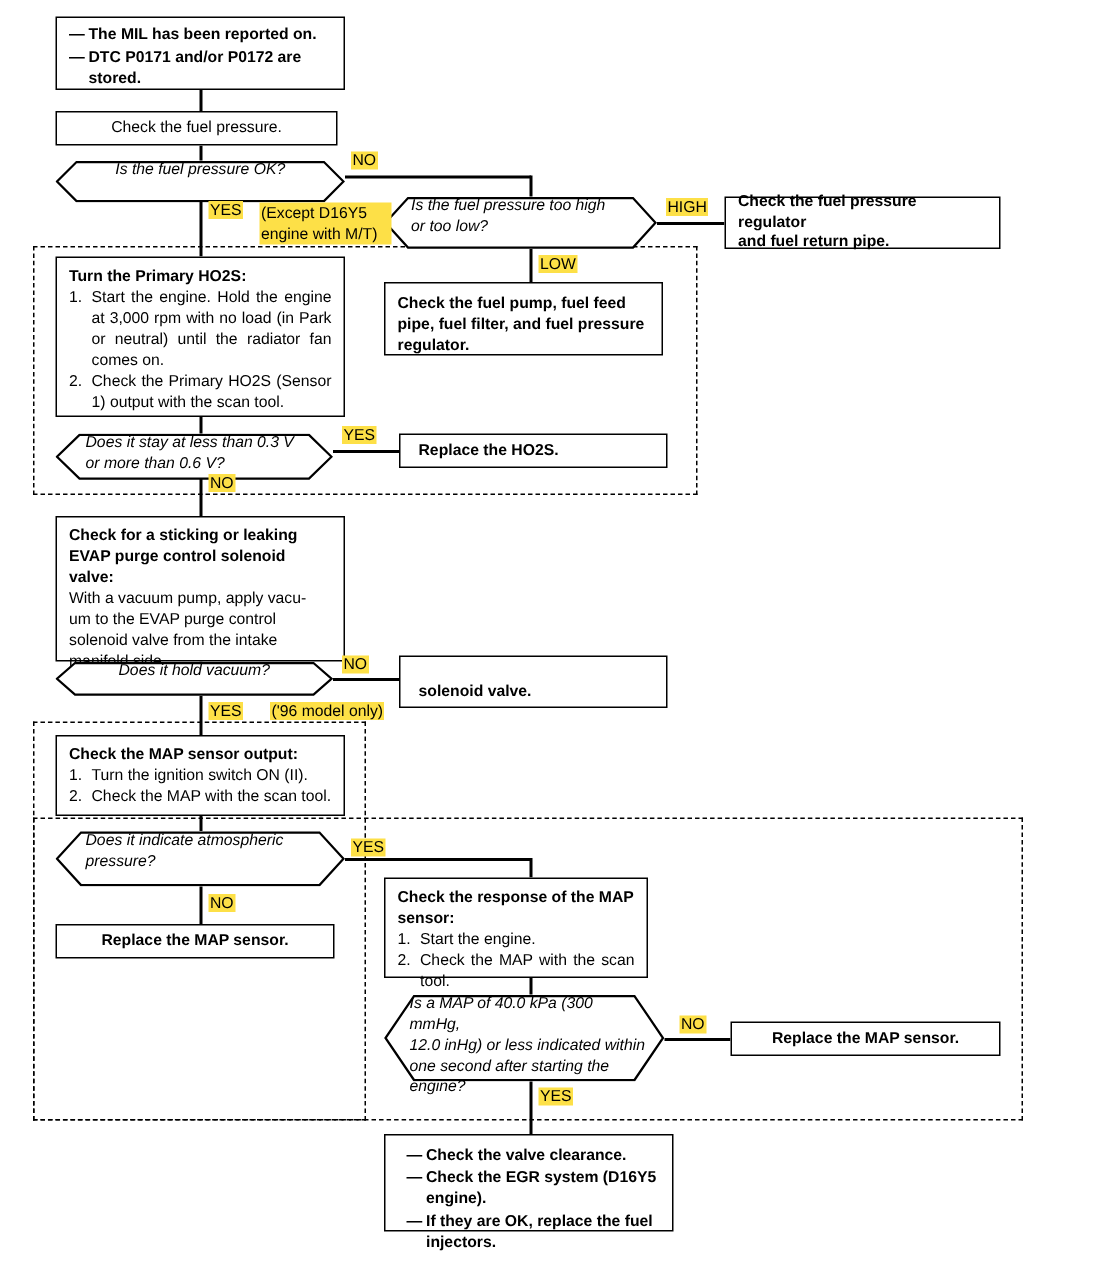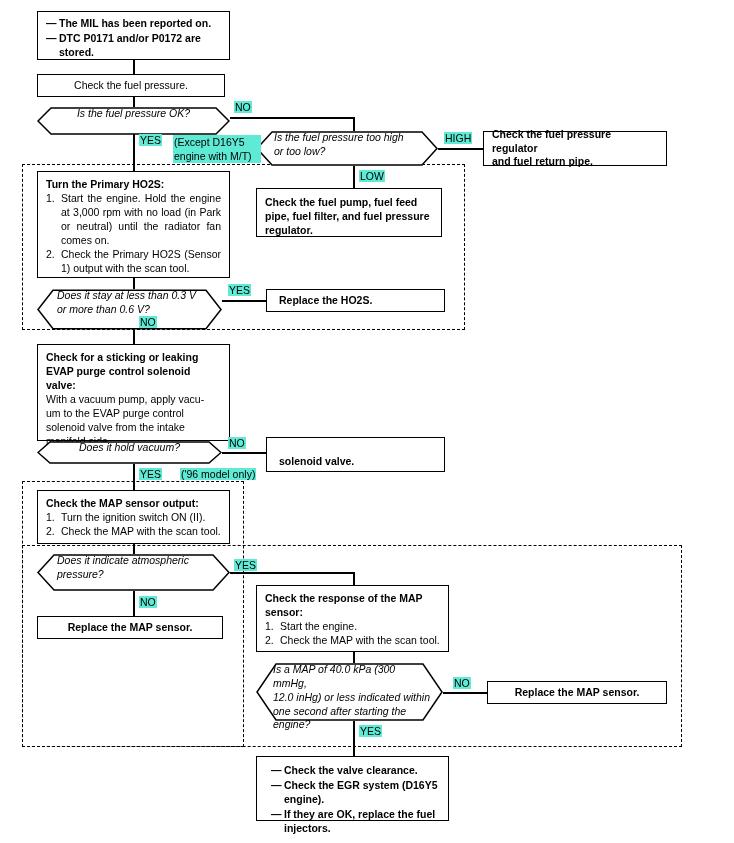--- a/index.html
+++ b/index.html
@@ -105,21 +105,21 @@
     background: #000;
     z-index: 1;
   }
   .lnv { width: 1.5px; }
   .lnh { height: 1.5px; }
 
   
   .lbl {
     position: absolute;
     font-size: 10.5px;
-    background: #5eead4;
+    background: #fde047;
     z-index: 4;
     white-space: nowrap;
     padding: 0 1px;
   }
 
   
   .dash-region {
     position: absolute;
     box-sizing: border-box;
     border: 1.5px dashed #000;
@@ -243,21 +243,21 @@
         <span class="num">1.</span>
         <span class="ntxt">Start the engine. Hold the engine at 3,000 rpm with no load (in Park or neutral) until the radiator fan comes on.</span>
       </div>
       <div class="numrow">
         <span class="num">2.</span>
         <span class="ntxt">Check the Primary HO2S (Sensor 1) output with the scan tool.</span>
       </div>
     </div>
   </div>
 
-  <div class="hex tleft" style="left:37px; top:289px; width:185px; height:41px;">
+  <div class="hex tleft" style="left:37px; top:289px; width:185px; height:31px;">
     <svg viewBox="0 0 185 33" preserveAspectRatio="none">
       <polygon points="16,1 169,1 184,16.5 169,32 16,32 1,16.5" fill="#fff" stroke="#000" stroke-width="1.5" vector-effect="non-scaling-stroke"></polygon>
     </svg>
     <div class="hextext" style="padding:0 20px;">
       <span>
         <span>Does it stay at less than 0.3 V</span><br>
         <span>or more than 0.6 V?</span>
       </span>
     </div>
   </div>
@@ -326,21 +326,21 @@
       </span>
     </div>
   </div>
   <div class="lbl" style="left:234px; top:559px;">YES</div>
   <div class="lbl" style="left:139px; top:596px;">NO</div>
 
   <div class="box vcenter bold" style="left:37px; top:616px; width:186px; height:23px; justify-content:center; display:flex;">
     <span>Replace the MAP sensor.</span>
   </div>
 
-  <div class="box" style="left:256px; top:585px; width:193px; height:67px; padding:6px 8px;">
+  <div class="box" style="left:256px; top:585px; width:176px; height:67px; padding:6px 8px;">
     <div class="bold">
       <span>Check the response of the MAP</span><br>
       <span>sensor:</span>
     </div>
     <div class="numlist">
       <div class="numrow">
         <span class="num">1.</span>
         <span class="ntxt" style="text-align:left;">Start the engine.</span>
       </div>
       <div class="numrow">

